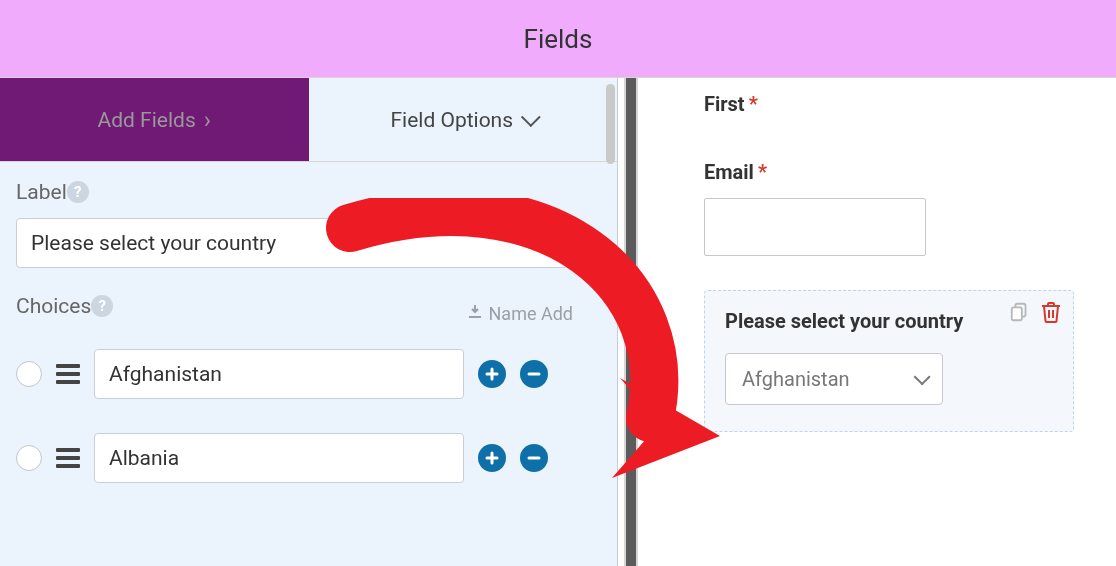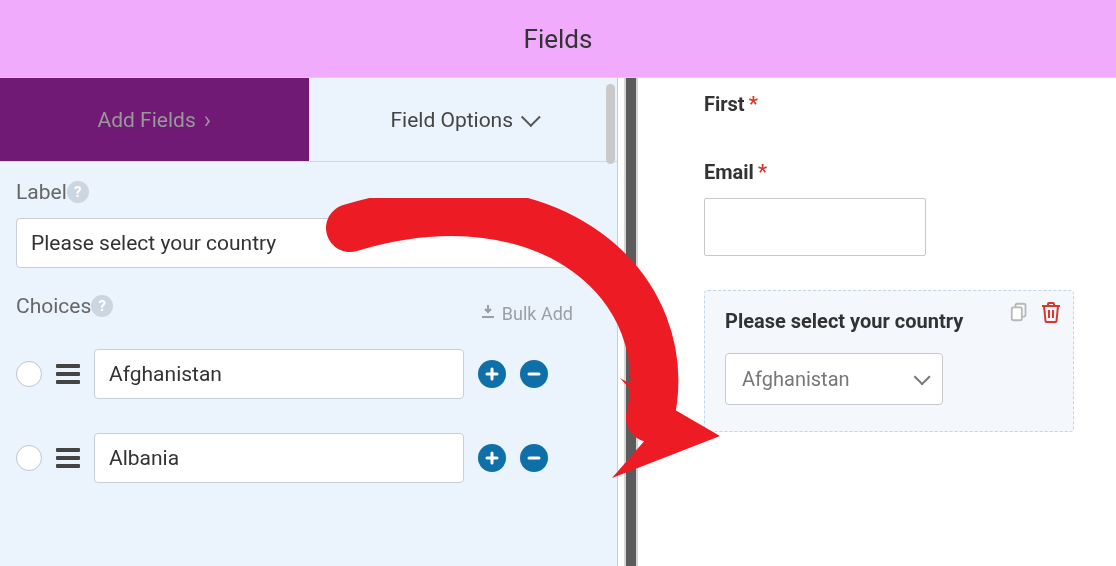--- a/index.html
+++ b/index.html
@@ -268,21 +268,21 @@
         <span>Choices</span>
         <span class="help-icon">?</span>
       </div>
       <div class="bulk-add">
         <span>
           <svg width="16" height="16" viewBox="0 0 16 16">
               <path fill="#9aa0a6" d="M8 1v7M5 5l3 3 3-3" stroke="#9aa0a6" stroke-width="2"></path>
               <rect x="2" y="12" width="12" height="2" fill="#9aa0a6"></rect>
             </svg>
         </span>
-        <span>Bulk Add</span>
+        <span>Name Add</span>
       </div>
     </div>
 
     <div class="choice-list">
 
       <div class="choice-row">
         <span class="radio-placeholder"></span>
         <span class="drag-handle">
             <span></span>
             <span></span>

